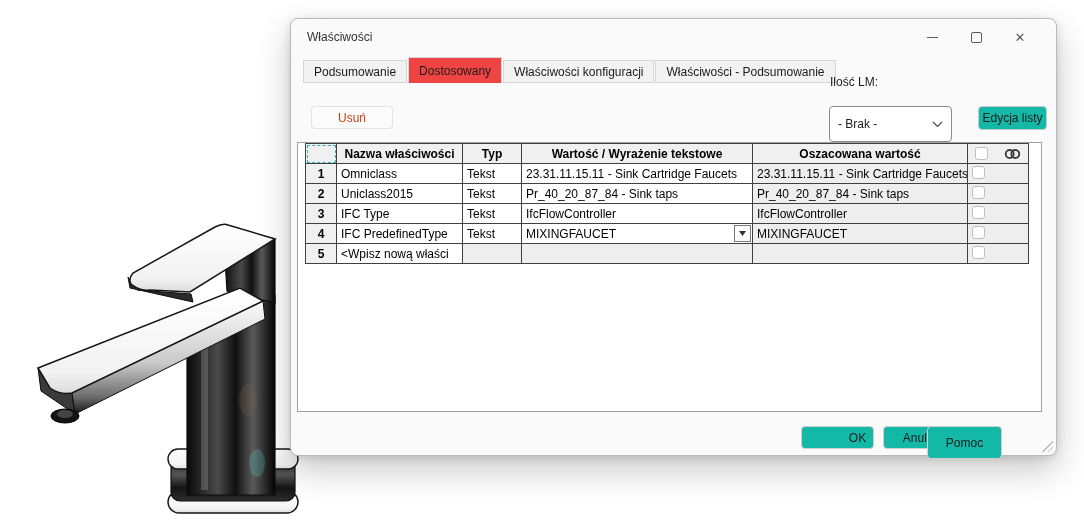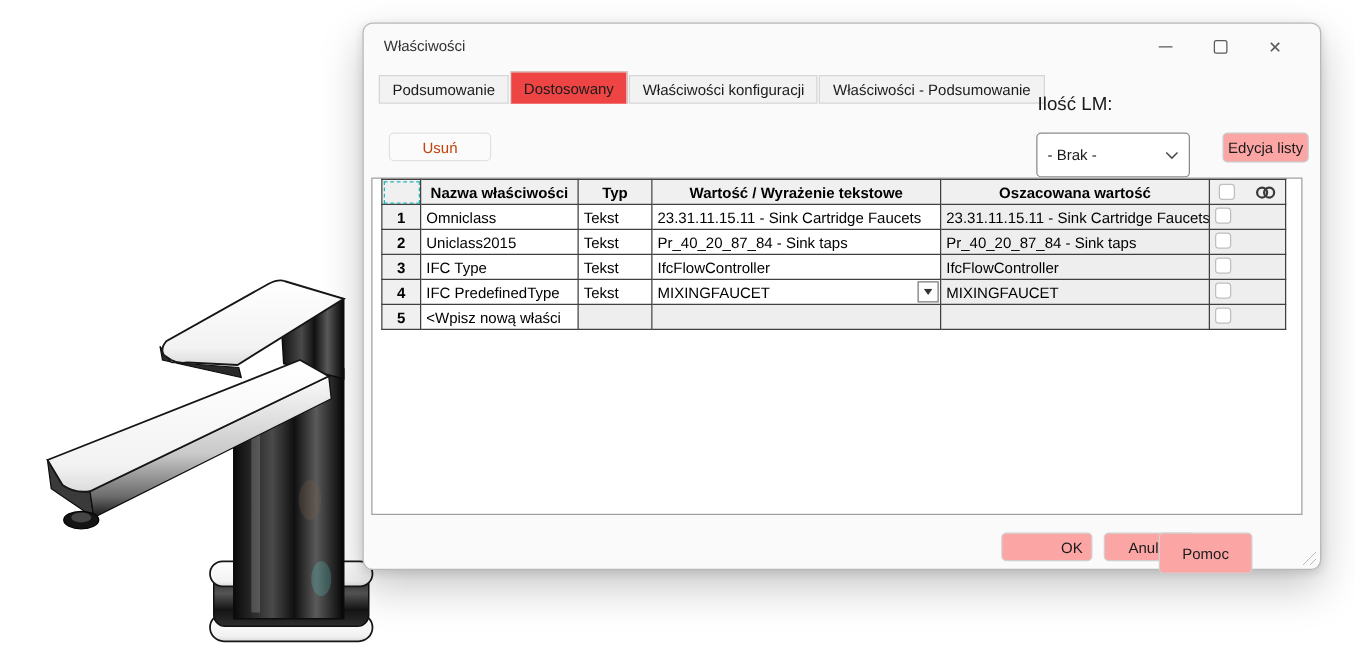--- a/index.html
+++ b/index.html
@@ -25,25 +25,25 @@
   .glyph-close { font-size:13px; line-height:1; color:#5a5a5a; }
 
   
   .tabs { position:absolute; left:12px; top:39px; height:25px; display:flex; align-items:flex-end; }
   .tab { height:23px; padding:0 10px; display:flex; align-items:center;
          background:#f2f2f2; border:1px solid #d6d6d6; margin-right:1px; white-space:nowrap; }
   .tab.active { height:26px; background:#ef4444; border-bottom:none; position:relative; z-index:3;margin-top:48px; }
 
   
   .btn { display:inline-flex; align-items:center; justify-content:center;
-         background:#fca5a5; border:1px solid #d0d0d0; border-radius:4px;
+         background:#14b8a6; border:1px solid #d0d0d0; border-radius:4px;
          font-size:12px; color:#1b1b1b; }
   .btn-delete { position:absolute; left:20px; top:87px; width:82px; height:23px;
                 color:#c2410c; background:#fbfbfb; border-color:#e2e2e2; }
-  .qty-label { position:absolute; left:539px; top:56px; font-size:15px; }
+  .qty-label { position:absolute; left:539px; top:56px; font-size:12px; }
   .combo { position:absolute; left:538px; top:87px; width:123px; height:36px;
            background:#fff; border:1px solid #8a8a8a; border-radius:4px;
            display:flex; align-items:center; padding:0 8px; }
   .combo .chev { margin-left:auto; }
   .btn-editlist { position:absolute; left:687px; top:87px; width:69px; height:24px; border-color:#c9c9c9; }
 
   
   .panel { position:absolute; left:6px; top:123px; width:745px; height:270px;
            background:#ffffff; border:1px solid #a0a0a0; }
   table.props { border-collapse:collapse; table-layout:fixed; width:723px;

